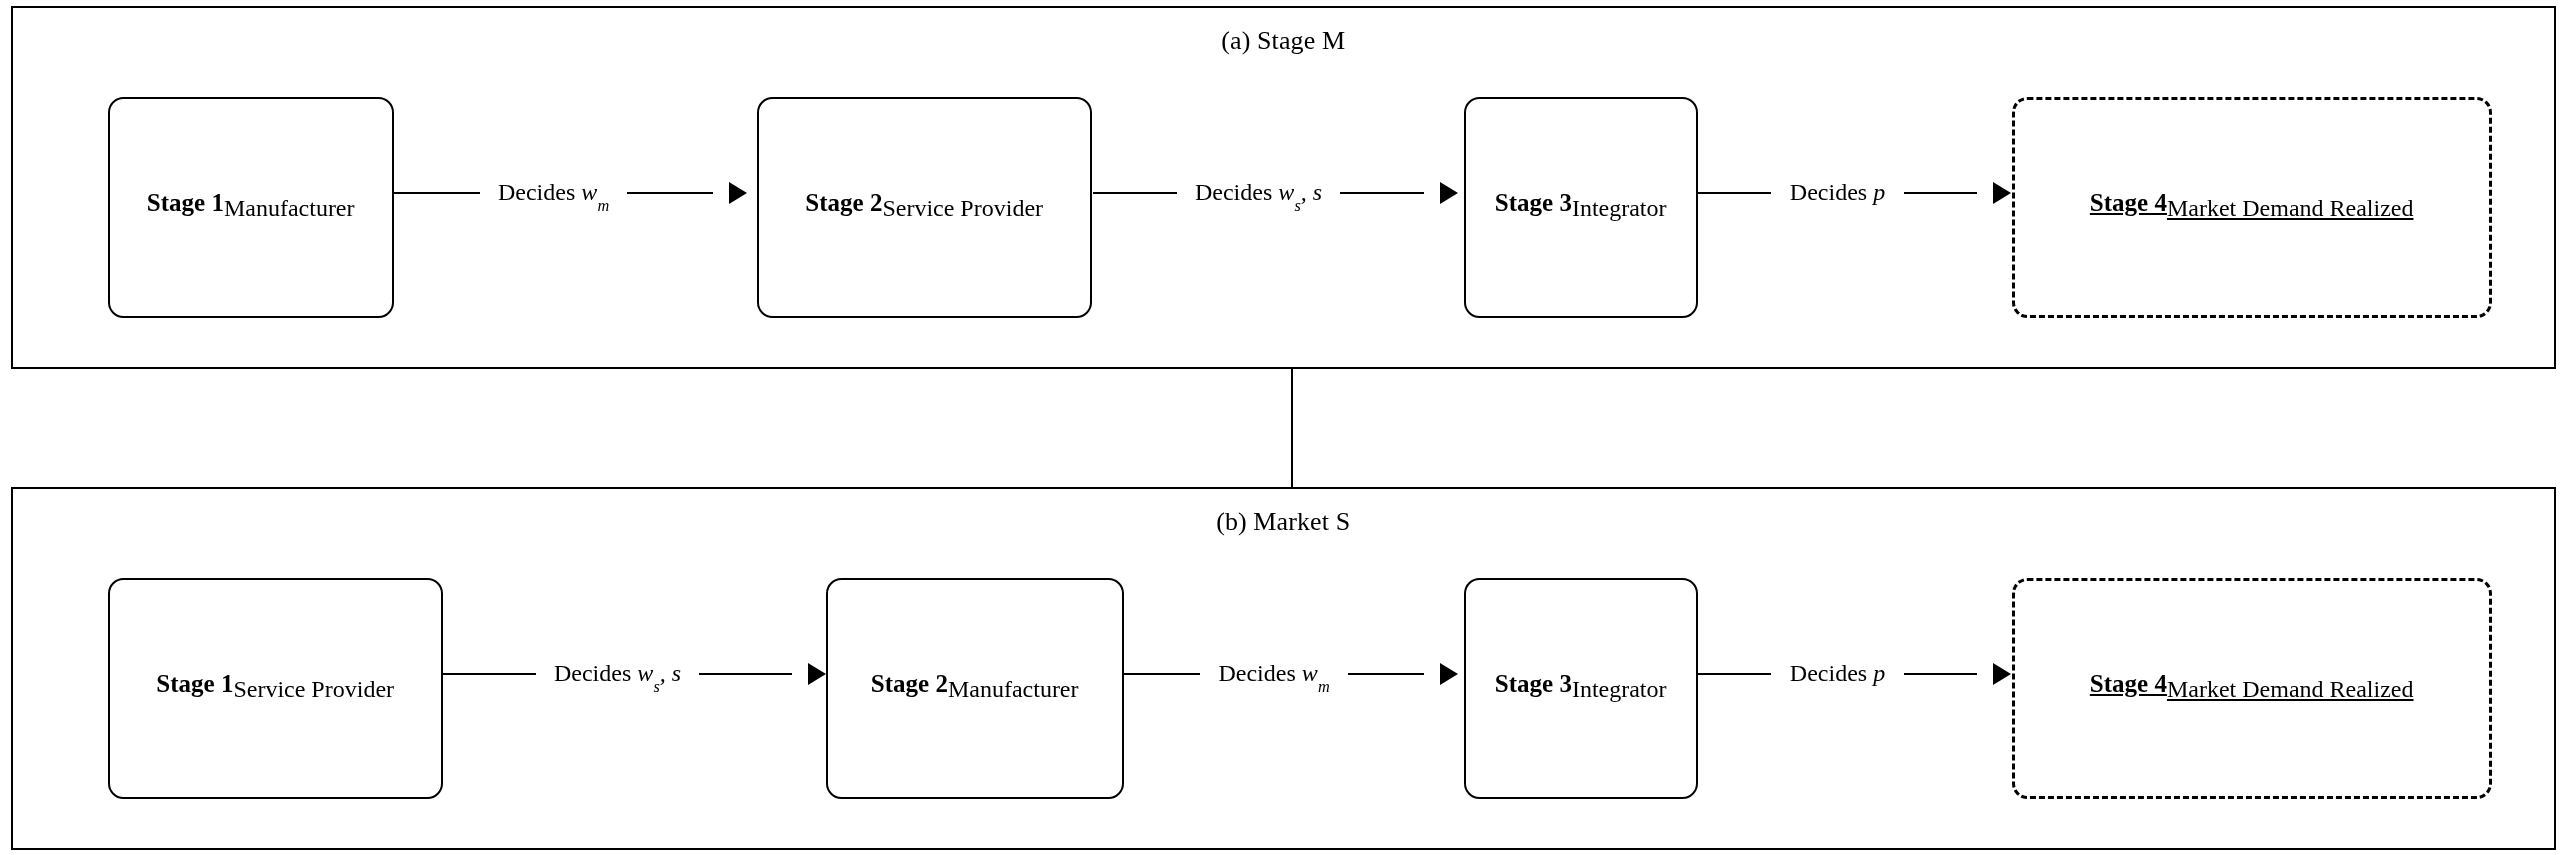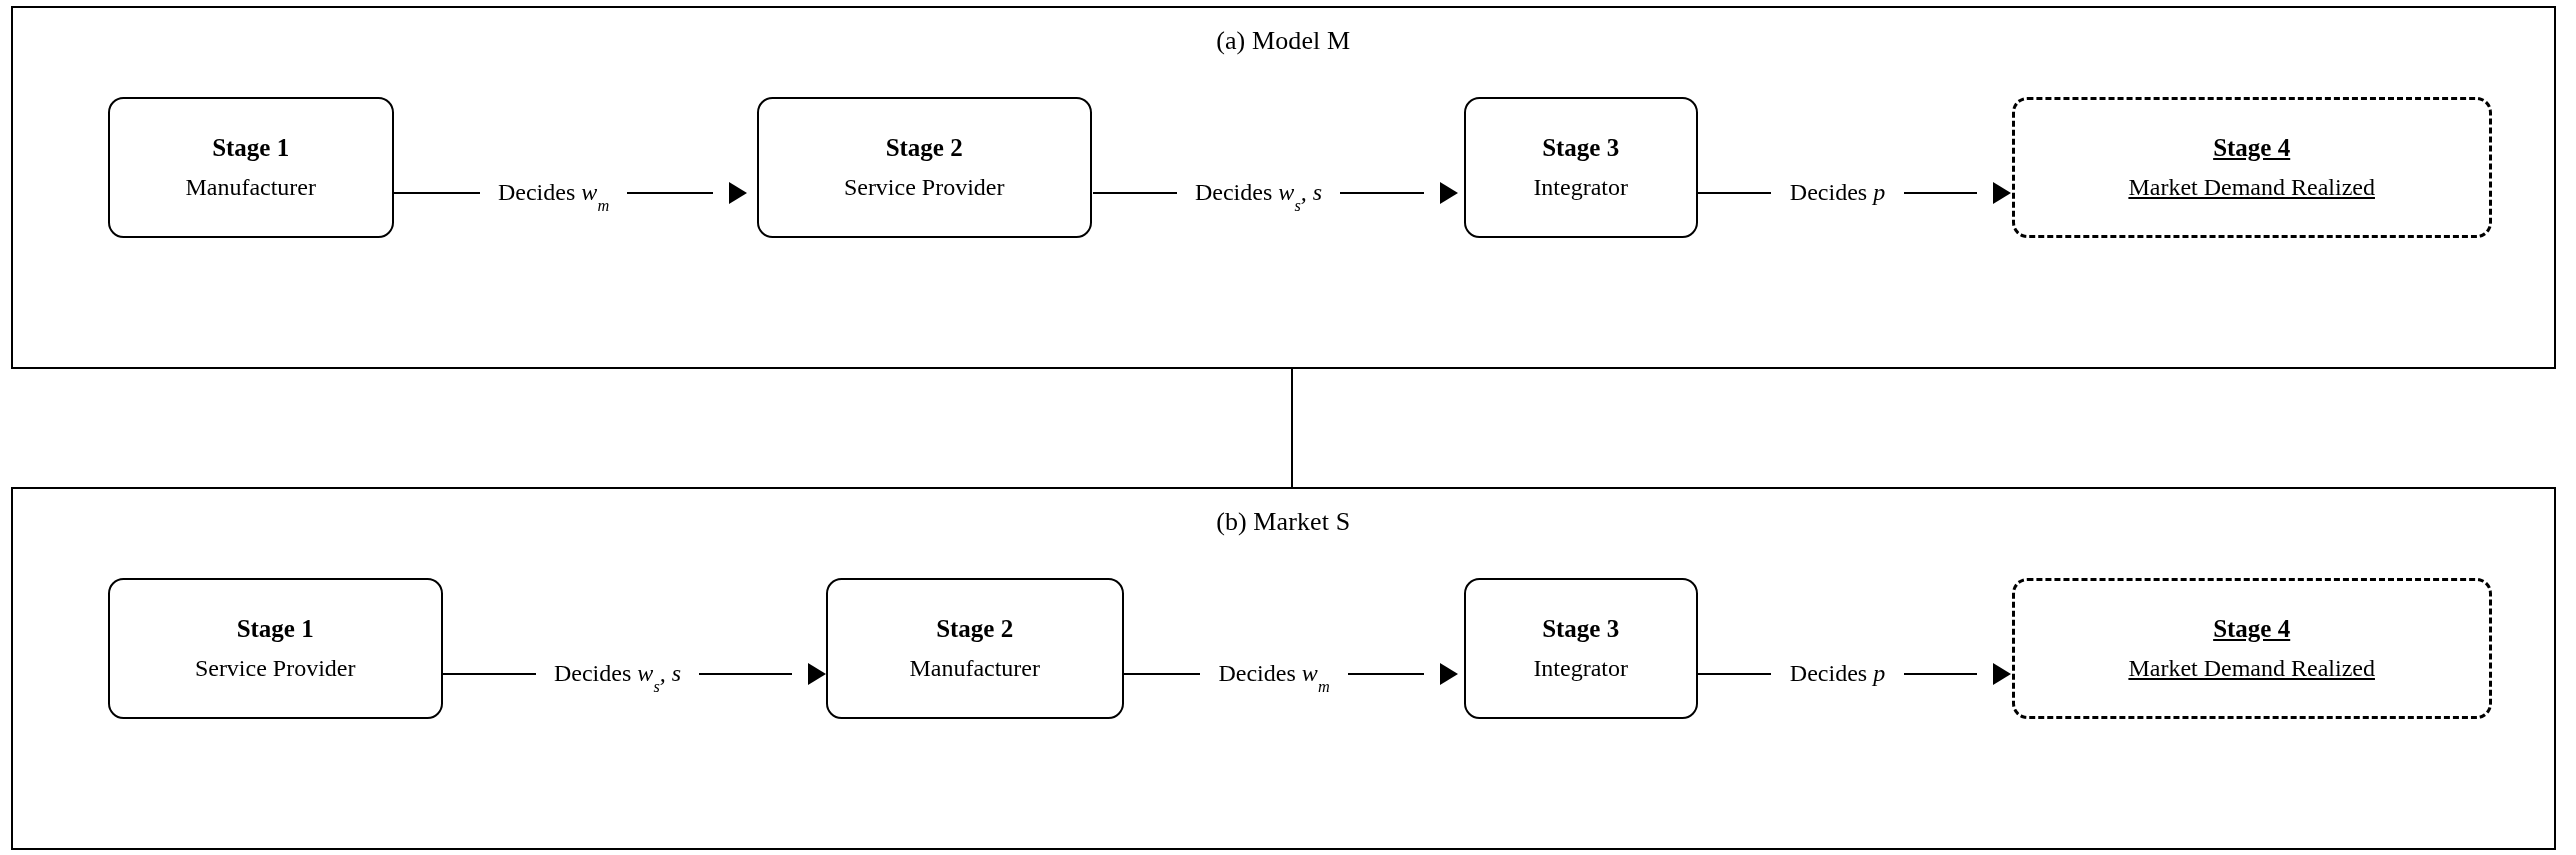--- a/index.html
+++ b/index.html
@@ -44,27 +44,27 @@
   
   .stage-row{
     position:absolute;
     left:0;right:0;
     top:89px;height:196px;
   }
 
   
   .stage-box{
     position:absolute;
-    top:0;height:141px;
+    top:0;height:221px;
     box-sizing:border-box;
     border:2.4px solid #000;
     border-radius:15.4px;
     background:#fff;
     display:flex;
-    flex-direction:column;
+    flex-direction:row;
     align-items:center;
     justify-content:center;
   }
   .stage-box.dashed{
     border-style:dashed;
     border-width:3px;
     border-radius:15.4px;
     text-decoration:underline;
   }
   .stage-title{
@@ -123,21 +123,21 @@
     left:0.02em;
   }
 </style>
 </head>
 <body>
 
 <div id="figure">
 
   <div class="panel" id="panel-a">
 
-    <div class="panel-caption">(a) Model M</div>
+    <div class="panel-caption">(a) Stage M</div>
 
     <div class="stage-row">
 
       <div class="stage-box" style="left:95px;width:286px;">
         <div class="stage-title">Stage 1</div>
         <div class="stage-role">Manufacturer</div>
       </div>
 
       <div class="arrow" style="left:381px;width:353px;">
         <div class="seg"></div>

